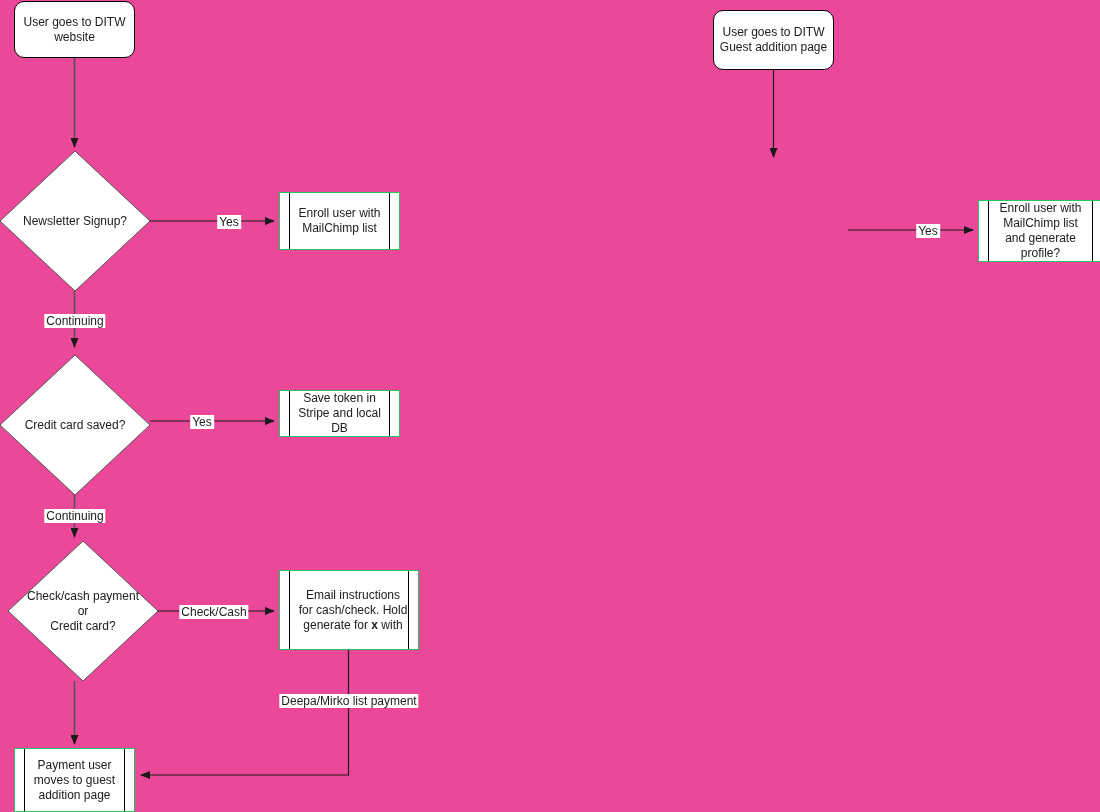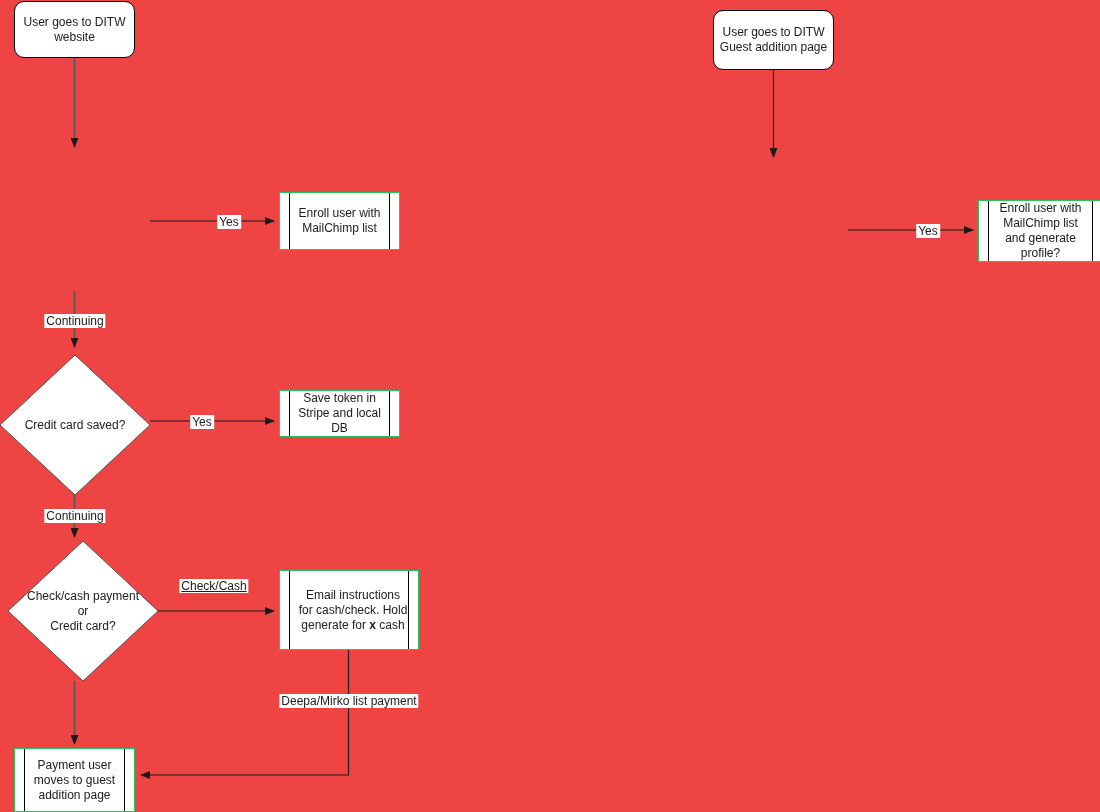--- a/index.html
+++ b/index.html
@@ -9,21 +9,21 @@
     background: #ffffff;
   }
   body {
     font-family: "Liberation Sans", sans-serif;
     -webkit-font-smoothing: antialiased;
   }
   #canvas {
     position: relative;
     width: 1100px;
     height: 812px;
-    background: #ef4444;
+    background: #ec4899;
     overflow: hidden;
   }
   #edges {
     position: absolute;
     left: 0;
     top: 0;
     width: 1100px;
     height: 812px;
     pointer-events: none;
   }
@@ -141,20 +141,26 @@
     <path d="M773.5,70 L773.5,157" fill="none" stroke="#1a1a1a" stroke-width="1.2" marker-end="url(#arrow)"></path>
 
     <path d="M848,230 L973,230" fill="none" stroke="#1a1a1a" stroke-width="1.2" marker-end="url(#arrow)"></path>
   </svg>
 
   <div class="node terminator" style="left:14px; top:1px; width:121px; height:57px;">
     <div class="nodelabel">User goes to DITW
 website</div>
   </div>
 
+  <div class="node decision" style="left:0px; top:151px; width:150px; height:140px;">
+    <svg width="150" height="140" viewBox="0 0 150 140">
+      <polygon points="75,0 150,70 75,140 0,70" fill="#ffffff" stroke="#555555" stroke-width="1"></polygon>
+    </svg>
+    <div class="nodelabel">Newsletter Signup?</div>
+  </div>
 
   <div class="node predef" style="left:279px; top:192px; width:121px; height:58px;">
     <div class="nodelabel">Enroll user with
 MailChimp list</div>
   </div>
 
   <div class="node decision" style="left:0px; top:355px; width:150px; height:140px;">
     <svg width="150" height="140" viewBox="0 0 150 140">
       <polygon points="75,0 150,70 75,140 0,70" fill="#ffffff" stroke="#555555" stroke-width="1"></polygon>
     </svg>
@@ -170,21 +176,21 @@
   <div class="node decision" style="left:8px; top:541px; width:150px; height:140px;">
     <svg width="150" height="140" viewBox="0 0 150 140">
       <polygon points="75,0 150,70 75,140 0,70" fill="#ffffff" stroke="#555555" stroke-width="1"></polygon>
     </svg>
     <div class="nodelabel">Check/cash payment
 or
 Credit card?</div>
   </div>
 
   <div class="node predef" style="left:279px; top:570px; width:140px; height:80px;padding-left:8px;">
-    <div class="nodelabel"><span>Email instructions</span><br><span>for cash/check. Hold</span><br><span>generate for </span><span class="bold-x">x</span><span> cash</span></div>
+    <div class="nodelabel"><span>Email instructions</span><br><span>for cash/check. Hold</span><br><span>generate for </span><span class="bold-x">x</span><span> with</span></div>
   </div>
 
   <div class="node predef" style="left:14px; top:748px; width:121px; height:64px;">
     <div class="nodelabel">Payment user
 moves to guest
 addition page</div>
   </div>
 
   <div class="node terminator" style="left:713px; top:10px; width:121px; height:60px;">
     <div class="nodelabel">User goes to DITW
@@ -200,19 +206,19 @@
   </div>
 
   <div class="edgelabel" style="left:229px; top:222px;">Yes</div>
 
   <div class="edgelabel" style="left:75px; top:321px;">Continuing</div>
 
   <div class="edgelabel" style="left:202px; top:422px;">Yes</div>
 
   <div class="edgelabel" style="left:75px; top:516px;">Continuing</div>
 
-  <div class="edgelabel" style="left:214px; top:586px;text-decoration:underline;">Check/Cash</div>
+  <div class="edgelabel" style="left:214px; top:612px;">Check/Cash</div>
 
   <div class="edgelabel" style="left:349px; top:701px;">Deepa/Mirko list payment</div>
 
   <div class="edgelabel" style="left:928px; top:231px;">Yes</div>
 
 </div>
 
 </body></html>

